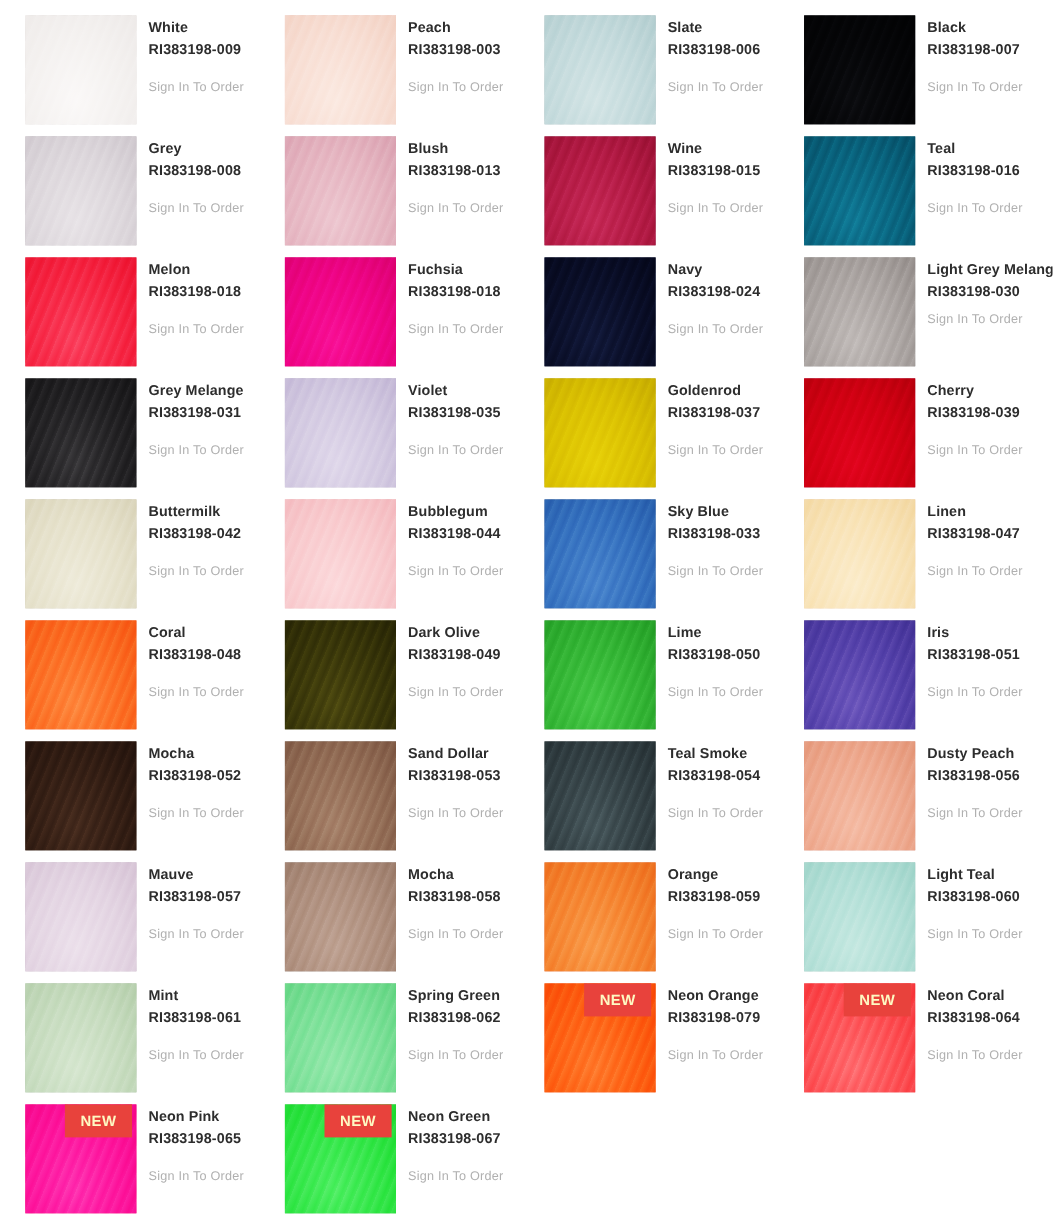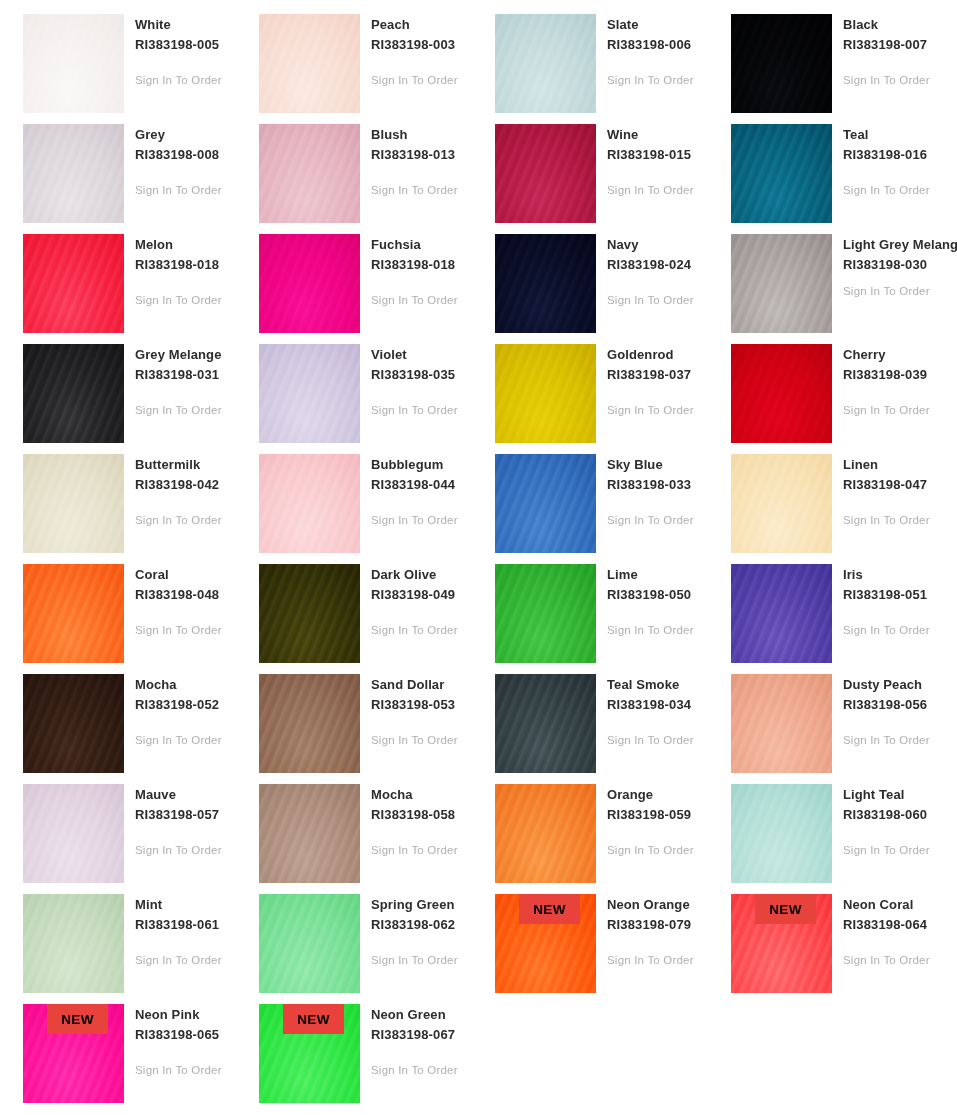--- a/index.html
+++ b/index.html
@@ -47,25 +47,25 @@
     width: 101px;
     height: 99px;
     display: block;
     background-repeat: no-repeat;
     background-size: 100% 100%;
   }
 
   .new-badge {
     position: absolute;
     top: 0px;
-    right: 16px;
+    right: 4px;
     width: 61px;
     height: 30px;
     background: #e8423c;
-    color: #000000;
+    color: #fef9c3;
     font-size: 13.5px;
     font-weight: 700;
     letter-spacing: 0.4px;
     display: flex;
     align-items: center;
     justify-content: center;
     font-family: "Liberation Sans", "DejaVu Sans", sans-serif;
   }
 
   .swatch-info {
@@ -106,21 +106,21 @@
 </head>
 <body>
 
 <main id="swatch-grid">
     <div class="swatch-card">
       <div class="swatch-thumb-wrap">
         <div class="swatch-thumb" style="background: repeating-linear-gradient(112deg, rgb(247, 244, 243) 0px, rgb(236, 232, 230) 3px, rgb(226, 221, 219) 6px, rgb(236, 232, 230) 9px), radial-gradient(at 45% 78%, rgb(247, 244, 243) 0%, rgb(236, 232, 230) 55%, rgb(226, 221, 219) 100%); background-blend-mode: soft-light, normal;"></div>
       </div>
       <div class="swatch-info">
         <div class="swatch-name">White</div>
-        <div class="swatch-code">RI383198-005</div>
+        <div class="swatch-code">RI383198-009</div>
         <div class="swatch-order">Sign In To Order</div>
       </div>
     </div>
     <div class="swatch-card">
       <div class="swatch-thumb-wrap">
         <div class="swatch-thumb" style="background: repeating-linear-gradient(112deg, rgb(248, 224, 215) 0px, rgb(242, 209, 198) 3px, rgb(233, 192, 178) 6px, rgb(242, 209, 198) 9px), radial-gradient(at 45% 78%, rgb(248, 224, 215) 0%, rgb(242, 209, 198) 55%, rgb(233, 192, 178) 100%); background-blend-mode: soft-light, normal;"></div>
       </div>
       <div class="swatch-info">
         <div class="swatch-name">Peach</div>
         <div class="swatch-code">RI383198-003</div>
@@ -366,21 +366,21 @@
         <div class="swatch-code">RI383198-053</div>
         <div class="swatch-order">Sign In To Order</div>
       </div>
     </div>
     <div class="swatch-card">
       <div class="swatch-thumb-wrap">
         <div class="swatch-thumb" style="background: repeating-linear-gradient(112deg, rgb(95, 107, 110) 0px, rgb(75, 85, 88) 3px, rgb(58, 67, 70) 6px, rgb(75, 85, 88) 9px), radial-gradient(at 45% 78%, rgb(95, 107, 110) 0%, rgb(75, 85, 88) 55%, rgb(58, 67, 70) 100%); background-blend-mode: soft-light, normal;"></div>
       </div>
       <div class="swatch-info">
         <div class="swatch-name">Teal Smoke</div>
-        <div class="swatch-code">RI383198-034</div>
+        <div class="swatch-code">RI383198-054</div>
         <div class="swatch-order">Sign In To Order</div>
       </div>
     </div>
     <div class="swatch-card">
       <div class="swatch-thumb-wrap">
         <div class="swatch-thumb" style="background: repeating-linear-gradient(112deg, rgb(238, 179, 161) 0px, rgb(228, 160, 140) 3px, rgb(212, 140, 118) 6px, rgb(228, 160, 140) 9px), radial-gradient(at 45% 78%, rgb(238, 179, 161) 0%, rgb(228, 160, 140) 55%, rgb(212, 140, 118) 100%); background-blend-mode: soft-light, normal;"></div>
       </div>
       <div class="swatch-info">
         <div class="swatch-name">Dusty Peach</div>
         <div class="swatch-code">RI383198-056</div>

